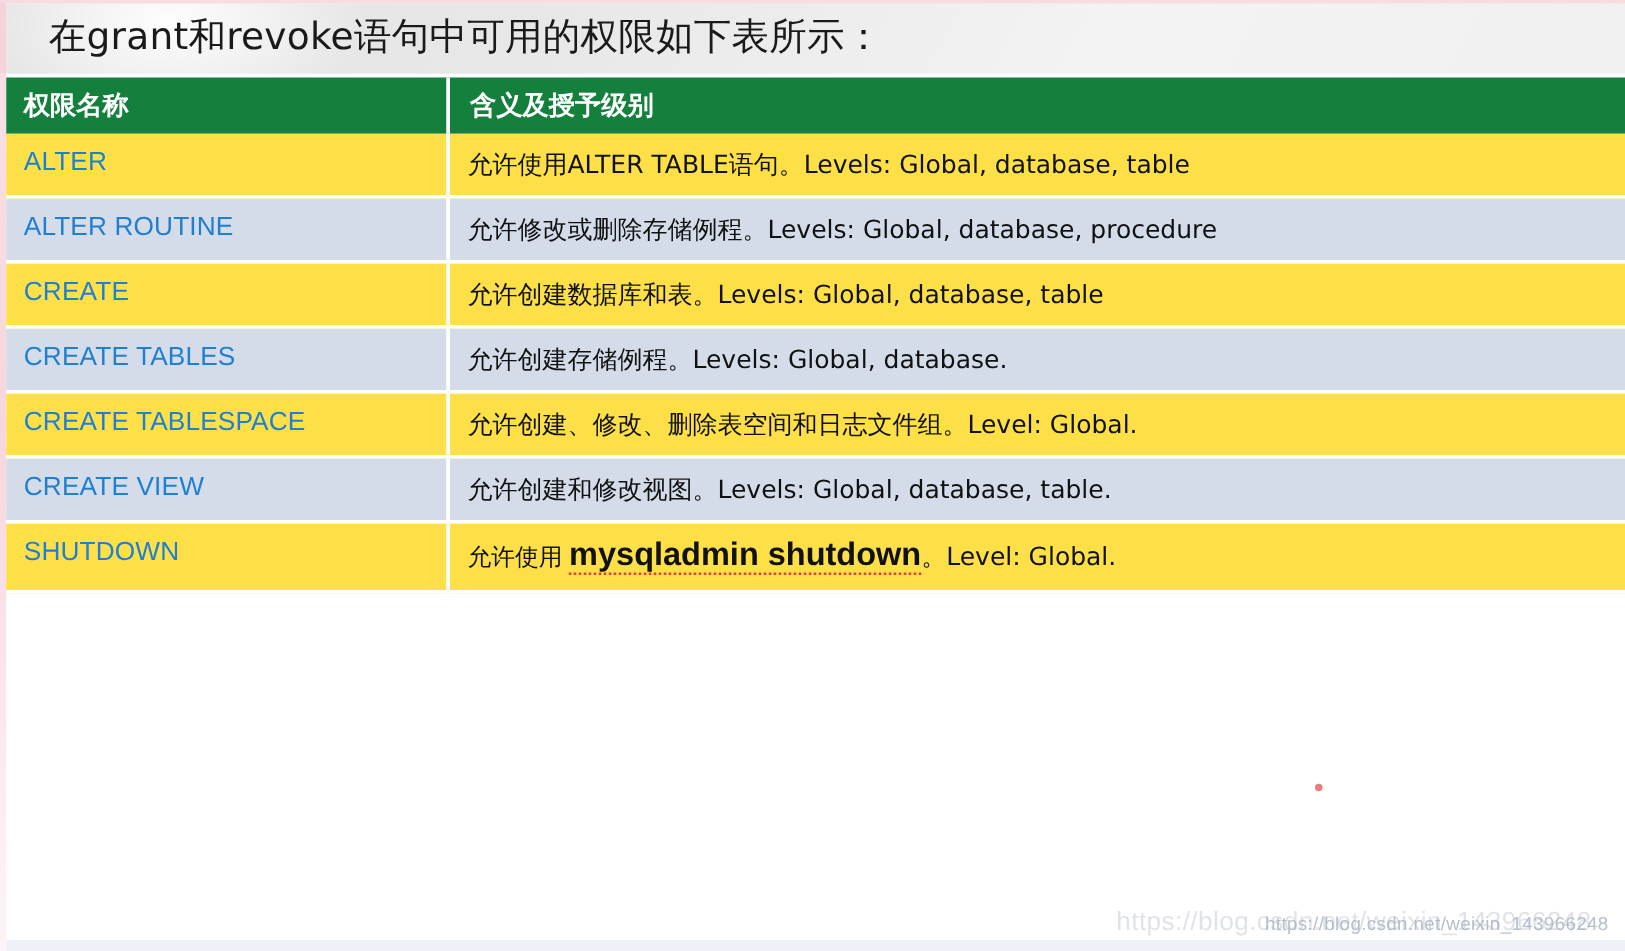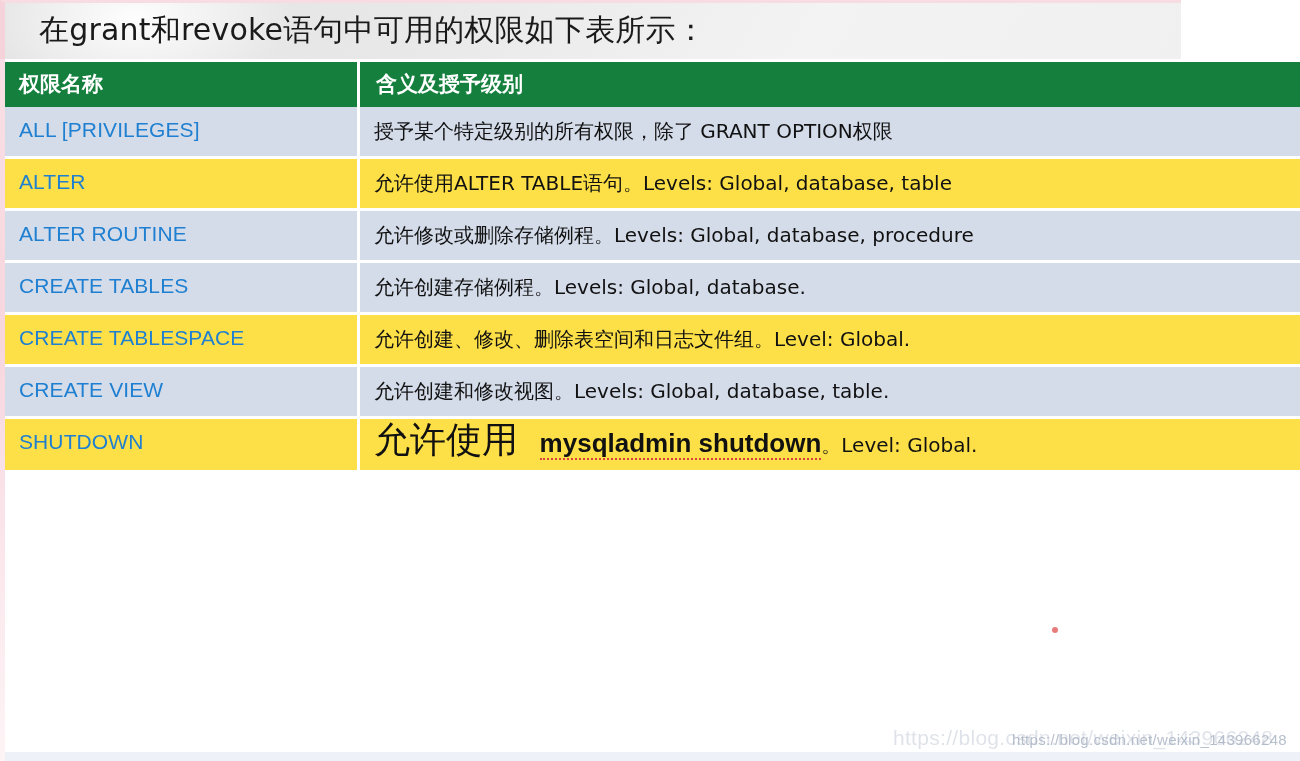--- a/index.html
+++ b/index.html
@@ -12,21 +12,21 @@
     height: 761px;
     overflow: hidden;
     font-family: "Liberation Sans", "DejaVu Sans", sans-serif;
     position: relative;
   }
 
   
   #banner {
     position: absolute;
     left: 0; top: 0;
-    width: 1181px;
+    width: 1300px;
     height: 59px;
     background:
       linear-gradient(118deg, #e3e3e3 0%, #e8e8e8 34%, #efeeee 52%, #f4f3f3 68%, #f1f0f0 100%);
     box-sizing: border-box;
     border-left: 5px solid #f6d2da;
     border-top: 3px solid #f7dde2;
     overflow: hidden;
   }
   #banner-glow {
     position: absolute;
@@ -107,22 +107,22 @@
   .desc-cell {
     color: #111111;
     font-size: 20px;
     line-height: 30px;
     font-family: "DejaVu Sans", "Liberation Sans", sans-serif;
   }
 
   
   tr.shutdown td.desc { padding-top: 6px; }
   .sd-cn {
-    font-size: 36px;
-    font-family: Liberation Mono, monospace;
+    font-size: 19px;
+    font-family: Liberation Sans, sans-serif;
   }
   .sd-mono {
     font-size: 26px;
     font-weight: bold;
     border-bottom: 2px dotted #d94141;
     font-family: "Liberation Sans", "DejaVu Sans", sans-serif;
   }
   .sd-tail {
     font-size: 20px;
   }
@@ -185,31 +185,31 @@
     <col class="c-name">
     <col class="c-desc">
   </colgroup>
   <thead>
     <tr>
       <th>权限名称</th>
       <th class="last">含义及授予级别</th>
     </tr>
   </thead>
   <tbody>
-    <tr class="odd">
-      <td class="name-cell">ALL [PRIVILEGES]</td>
-      <td class="desc desc-cell">授予某个特定级别的所有权限，除了 GRANT  OPTION权限</td>
-    </tr>
     <tr class="even">
       <td class="name-cell">ALTER</td>
       <td class="desc desc-cell">允许使用ALTER  TABLE语句。Levels: Global, database, table</td>
     </tr>
     <tr class="odd">
       <td class="name-cell">ALTER ROUTINE</td>
       <td class="desc desc-cell">允许修改或删除存储例程。Levels: Global, database, procedure</td>
+    </tr>
+    <tr class="even">
+      <td class="name-cell">CREATE</td>
+      <td class="desc desc-cell">允许创建数据库和表。Levels: Global, database, table</td>
     </tr>
     <tr class="odd">
       <td class="name-cell">CREATE TABLES</td>
       <td class="desc desc-cell">允许创建存储例程。Levels: Global, database.</td>
     </tr>
     <tr class="even">
       <td class="name-cell">CREATE TABLESPACE</td>
       <td class="desc desc-cell">允许创建、修改、删除表空间和日志文件组。Level: Global.</td>
     </tr>
     <tr class="odd">

